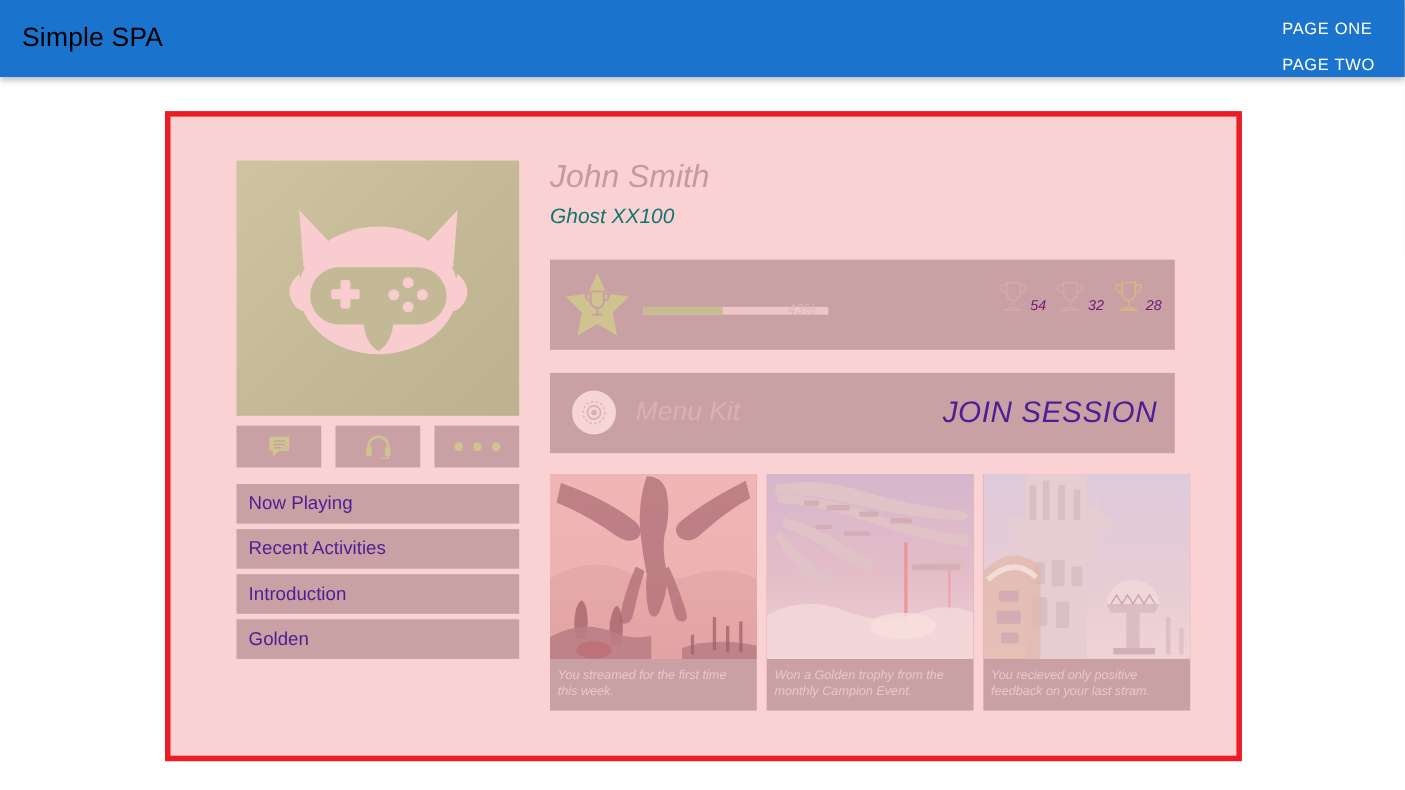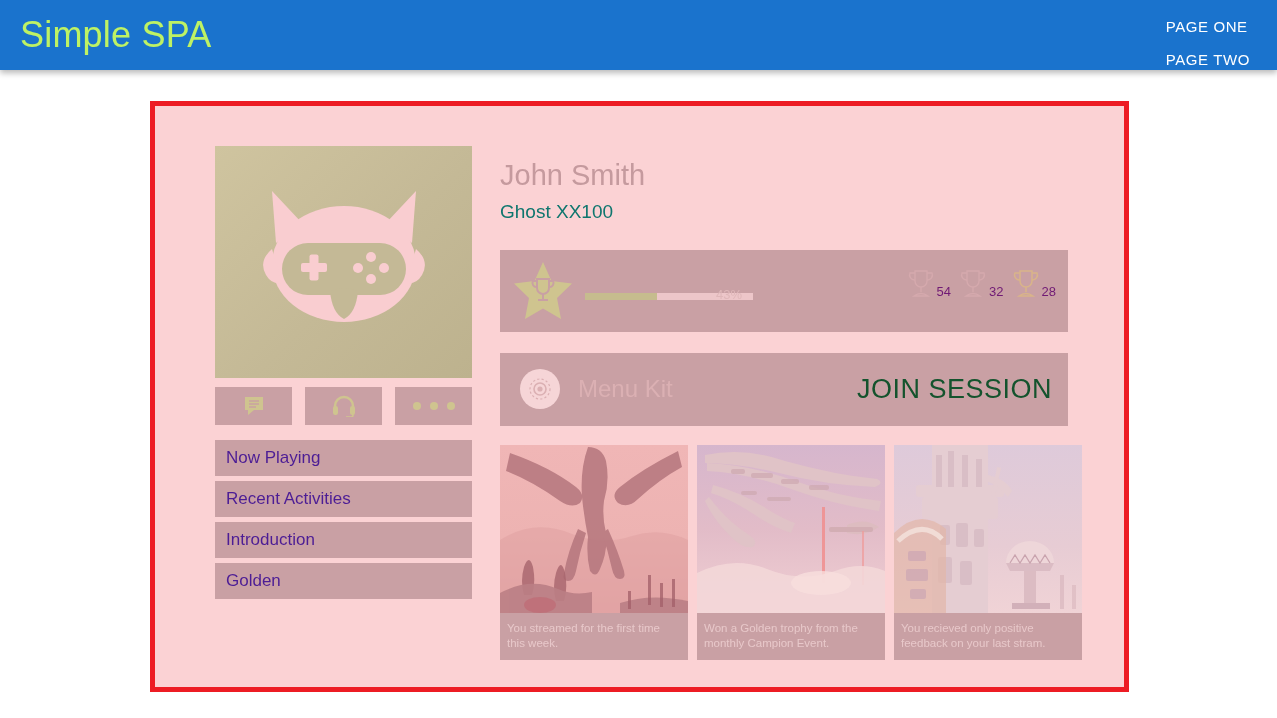--- a/index.html
+++ b/index.html
@@ -17,22 +17,22 @@
     position: absolute;
     left: 0; top: 0;
     width: 1277px; height: 70px;
     background: #1a73cd;
     box-shadow: 0 3px 6px rgba(0,0,0,0.28);
     display: flex;
     align-items: center;
     z-index: 5;
   }
   .brand {
-    color: #bef264;
-    font-size: 36px;
+    color: #000000;
+    font-size: 24px;
     font-weight: 400;
     letter-spacing: 0.2px;
     margin-left: 20px;
     white-space: nowrap;
   }
   .navlinks {
     position: absolute;
     right: 0; top: 10px;
     height: 70px;
     display: flex;
@@ -119,22 +119,23 @@
     white-space: nowrap;
   }
   .menu-item.active {
     background: #edc6c9;
     color: #bf9397;
   }
 
   
   .right-col {
     position: absolute;
-    left: 345px; top: 54px;
+    left: 345px; top: 40px;
     width: 568px;
+    font-style: italic;
   }
   .profile-name {
     color: #c59a9e;
     font-size: 29px;
     font-weight: 400;
     line-height: 1.1;
     margin-bottom: 9px;
   }
   .profile-tag {
     color: #0f766e;
@@ -223,21 +224,21 @@
   }
   .session-title {
     margin-left: 18px;
     color: #dbb0b3;
     font-size: 24px;
     font-weight: 400;
   }
   .join-session {
     position: absolute;
     right: 16px;
-    color: #14532d;
+    color: #4c1d95;
     font-size: 27px;
     letter-spacing: 0.5px;
     cursor: pointer;
     white-space: nowrap;
   }
 
   
   .cards {
     margin-top: 19px;
     display: flex;

